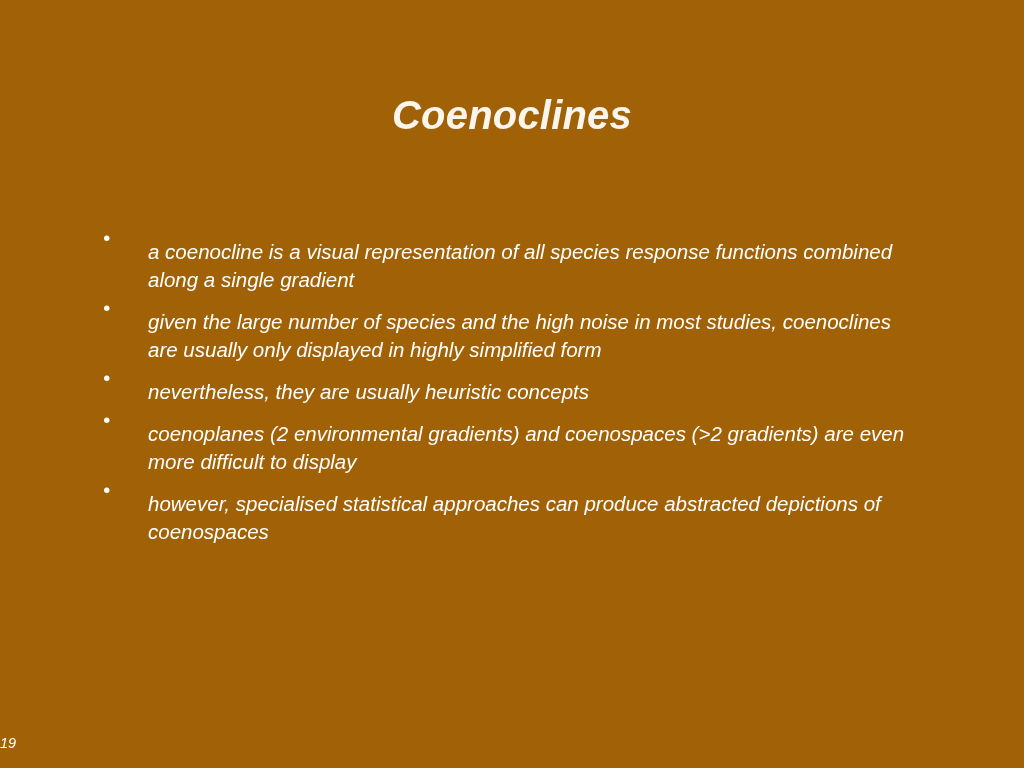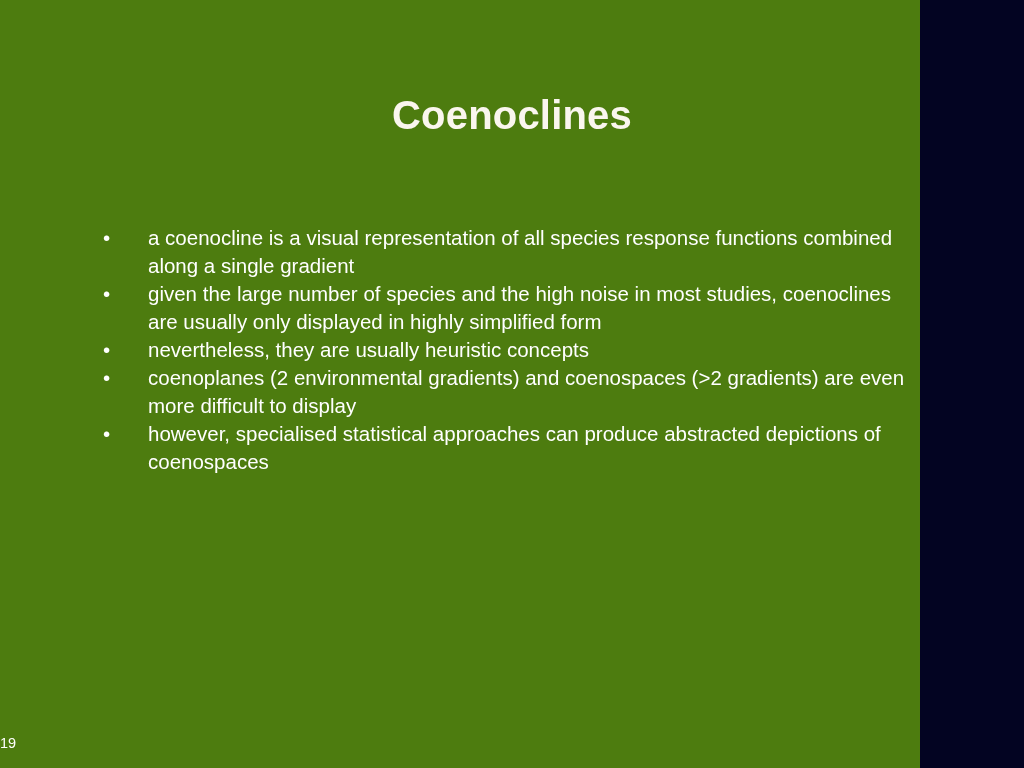--- a/index.html
+++ b/index.html
@@ -10,24 +10,25 @@
     width: 1024px;
     height: 768px;
     overflow: hidden;
     background: #030422;
     font-family: "Liberation Sans", sans-serif;
     -webkit-font-smoothing: antialiased;
   }
 
   .slide {
     position: relative;
-    width: 920px;
+    width: 1024px;
     height: 768px;
-    background: #4d7c0f;
+    background: #a16207;
     box-sizing: border-box;
+    font-style: italic;
   }
 
   
   .slide-title {
     position: absolute;
     left: 0;
     top: 92px;
     width: 1024px;
     text-align: center;
     font-size: 40px;
@@ -66,20 +67,21 @@
     user-select: none;
   }
 
   .bullet-text {
     flex: 1 1 auto;
     color: #ffffff;
     font-size: 20.5px;
     line-height: 28px;
     text-align: left;
     max-width: 772px;
+    margin-top: 14px;
   }
 
   
   .page-number {
     position: absolute;
     left: 0;
     top: 734px;
     width: 1024px;
     font-size: 14.5px;
     line-height: 18px;

